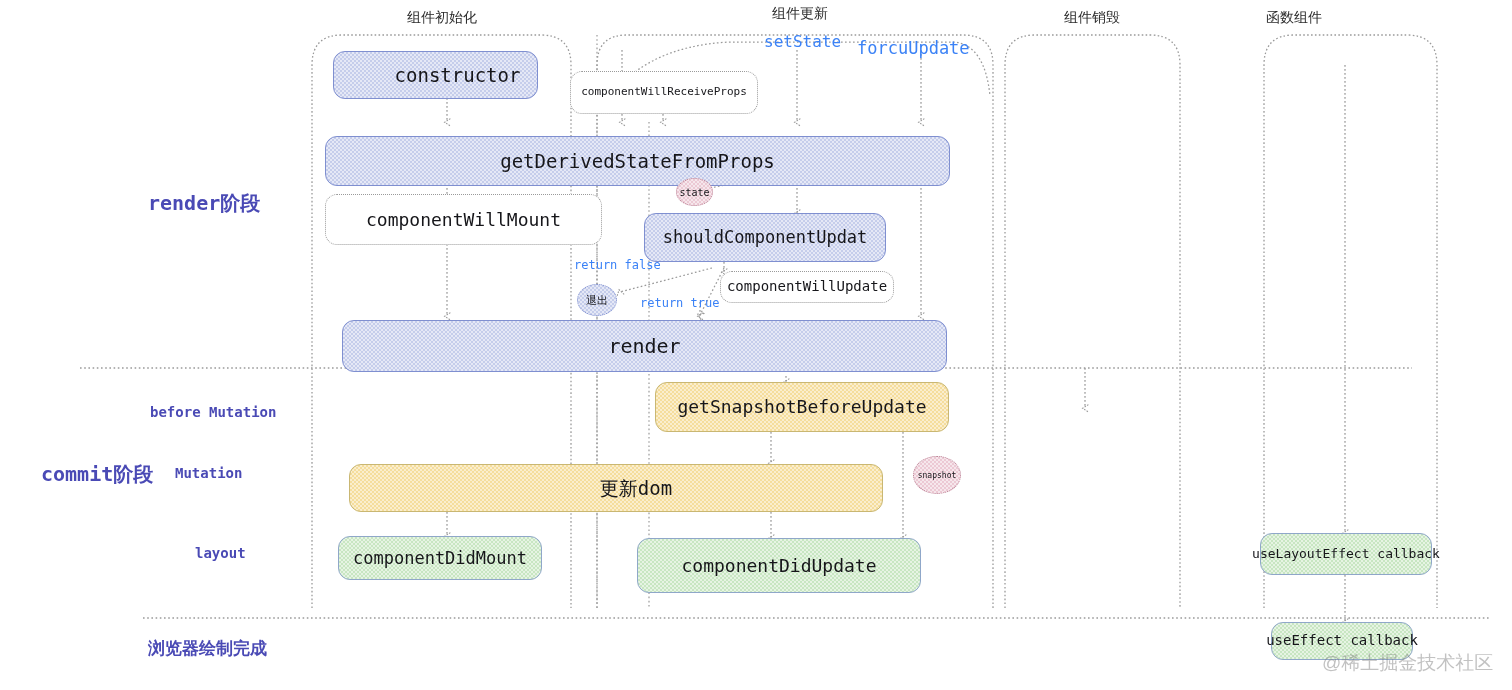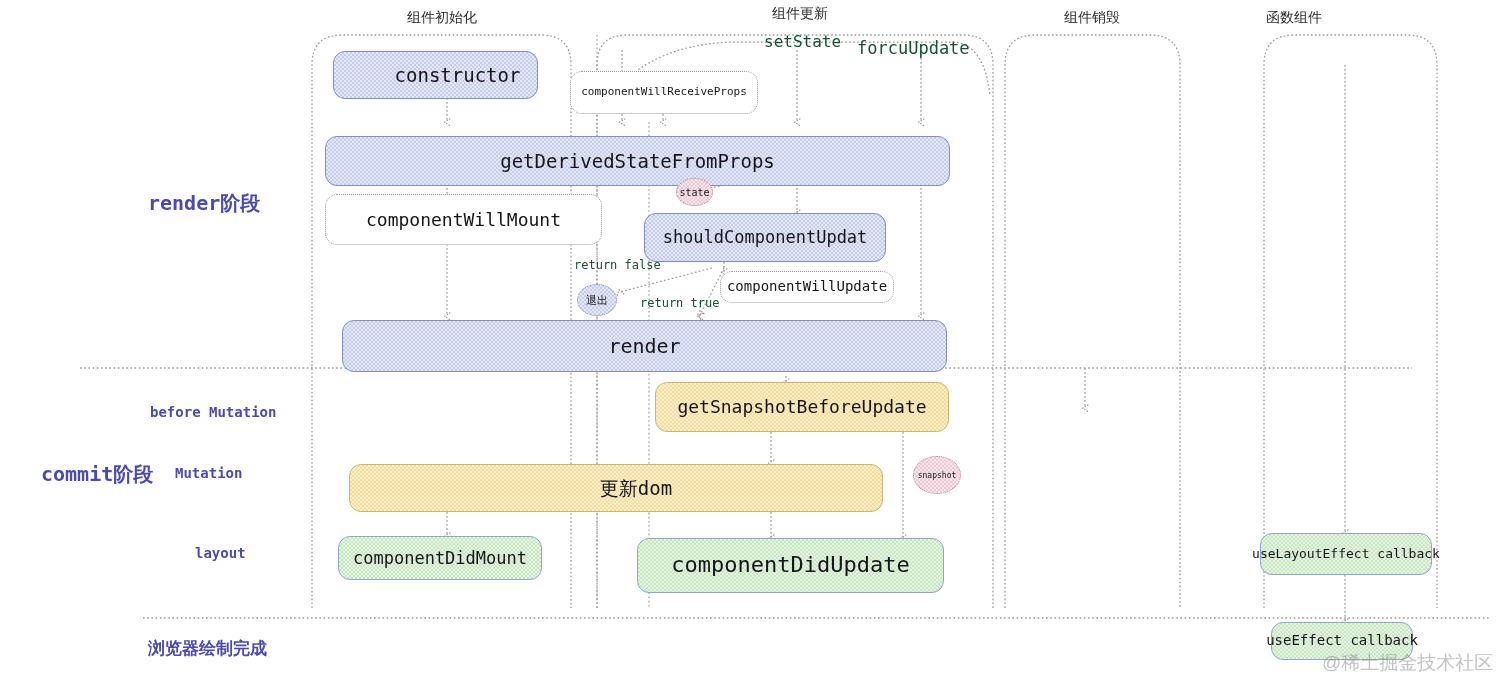--- a/index.html
+++ b/index.html
@@ -68,21 +68,21 @@
     border:1.5px dotted #7f8fd0;
     background-color:#c5cdeb;
     background-image:
       linear-gradient(45deg,rgba(255,255,255,.55) 25%,transparent 25%,transparent 75%,rgba(255,255,255,.55) 75%),
       linear-gradient(45deg,rgba(255,255,255,.55) 25%,transparent 25%,transparent 75%,rgba(255,255,255,.55) 75%);
     background-size:4px 4px;background-position:0 0,2px 2px;
     color:#16161a;
   }
 
   
-  .txt{position:absolute;white-space:nowrap;color:#14532d;}
+  .txt{position:absolute;white-space:nowrap;color:#3b82f6;}
   .txt.cn{font-family:"DejaVu Sans","Liberation Sans",sans-serif;}
   .phase{position:absolute;white-space:nowrap;color:#4a4ab5;font-weight:bold;}
   .colhead{
     position:absolute;white-space:nowrap;color:#2b2b2b;font-size:14px;
     font-family:"DejaVu Sans","Liberation Sans",sans-serif;
     transform:translateX(-50%);
   }
   .watermark{
     position:absolute;white-space:nowrap;
     font-family:Liberation Sans, sans-serif;
@@ -197,21 +197,21 @@
   <div class="node ghost" style="left:720px;top:271px;width:174px;height:32px;font-size:14px;">componentWillUpdate</div>
 
   <div class="node blue" style="left:342px;top:320px;width:605px;height:52px;font-size:20px;">render</div>
 
   <div class="node yellow" style="left:655px;top:382px;width:294px;height:50px;font-size:18px;">getSnapshotBeforeUpdate</div>
 
   <div class="node yellow" style="left:349px;top:464px;width:534px;height:48px;font-size:19px;padding-left:40px;">更新dom</div>
 
   <div class="node green" style="left:338px;top:536px;width:204px;height:44px;font-size:17px;">componentDidMount</div>
 
-  <div class="node green" style="left:637px;top:538px;width:307px;height:55px;font-size:22px;">componentDidUpdate</div>
+  <div class="node green" style="left:637px;top:538px;width:284px;height:55px;font-size:18px;">componentDidUpdate</div>
 
 
   <div class="node green" style="left:1260px;top:533px;width:172px;height:42px;font-size:13px;">useLayoutEffect callback</div>
 
   <div class="node green" style="left:1271px;top:622px;width:142px;height:38px;font-size:14px;">useEffect callback</div>
 
   <div class="pill pink" style="left:676px;top:178px;width:37px;height:28px;font-size:10px;">state</div>
 
   <div class="pill bluecircle cn" style="left:577px;top:284px;width:40px;height:32px;font-size:11px;">退出</div>
 

